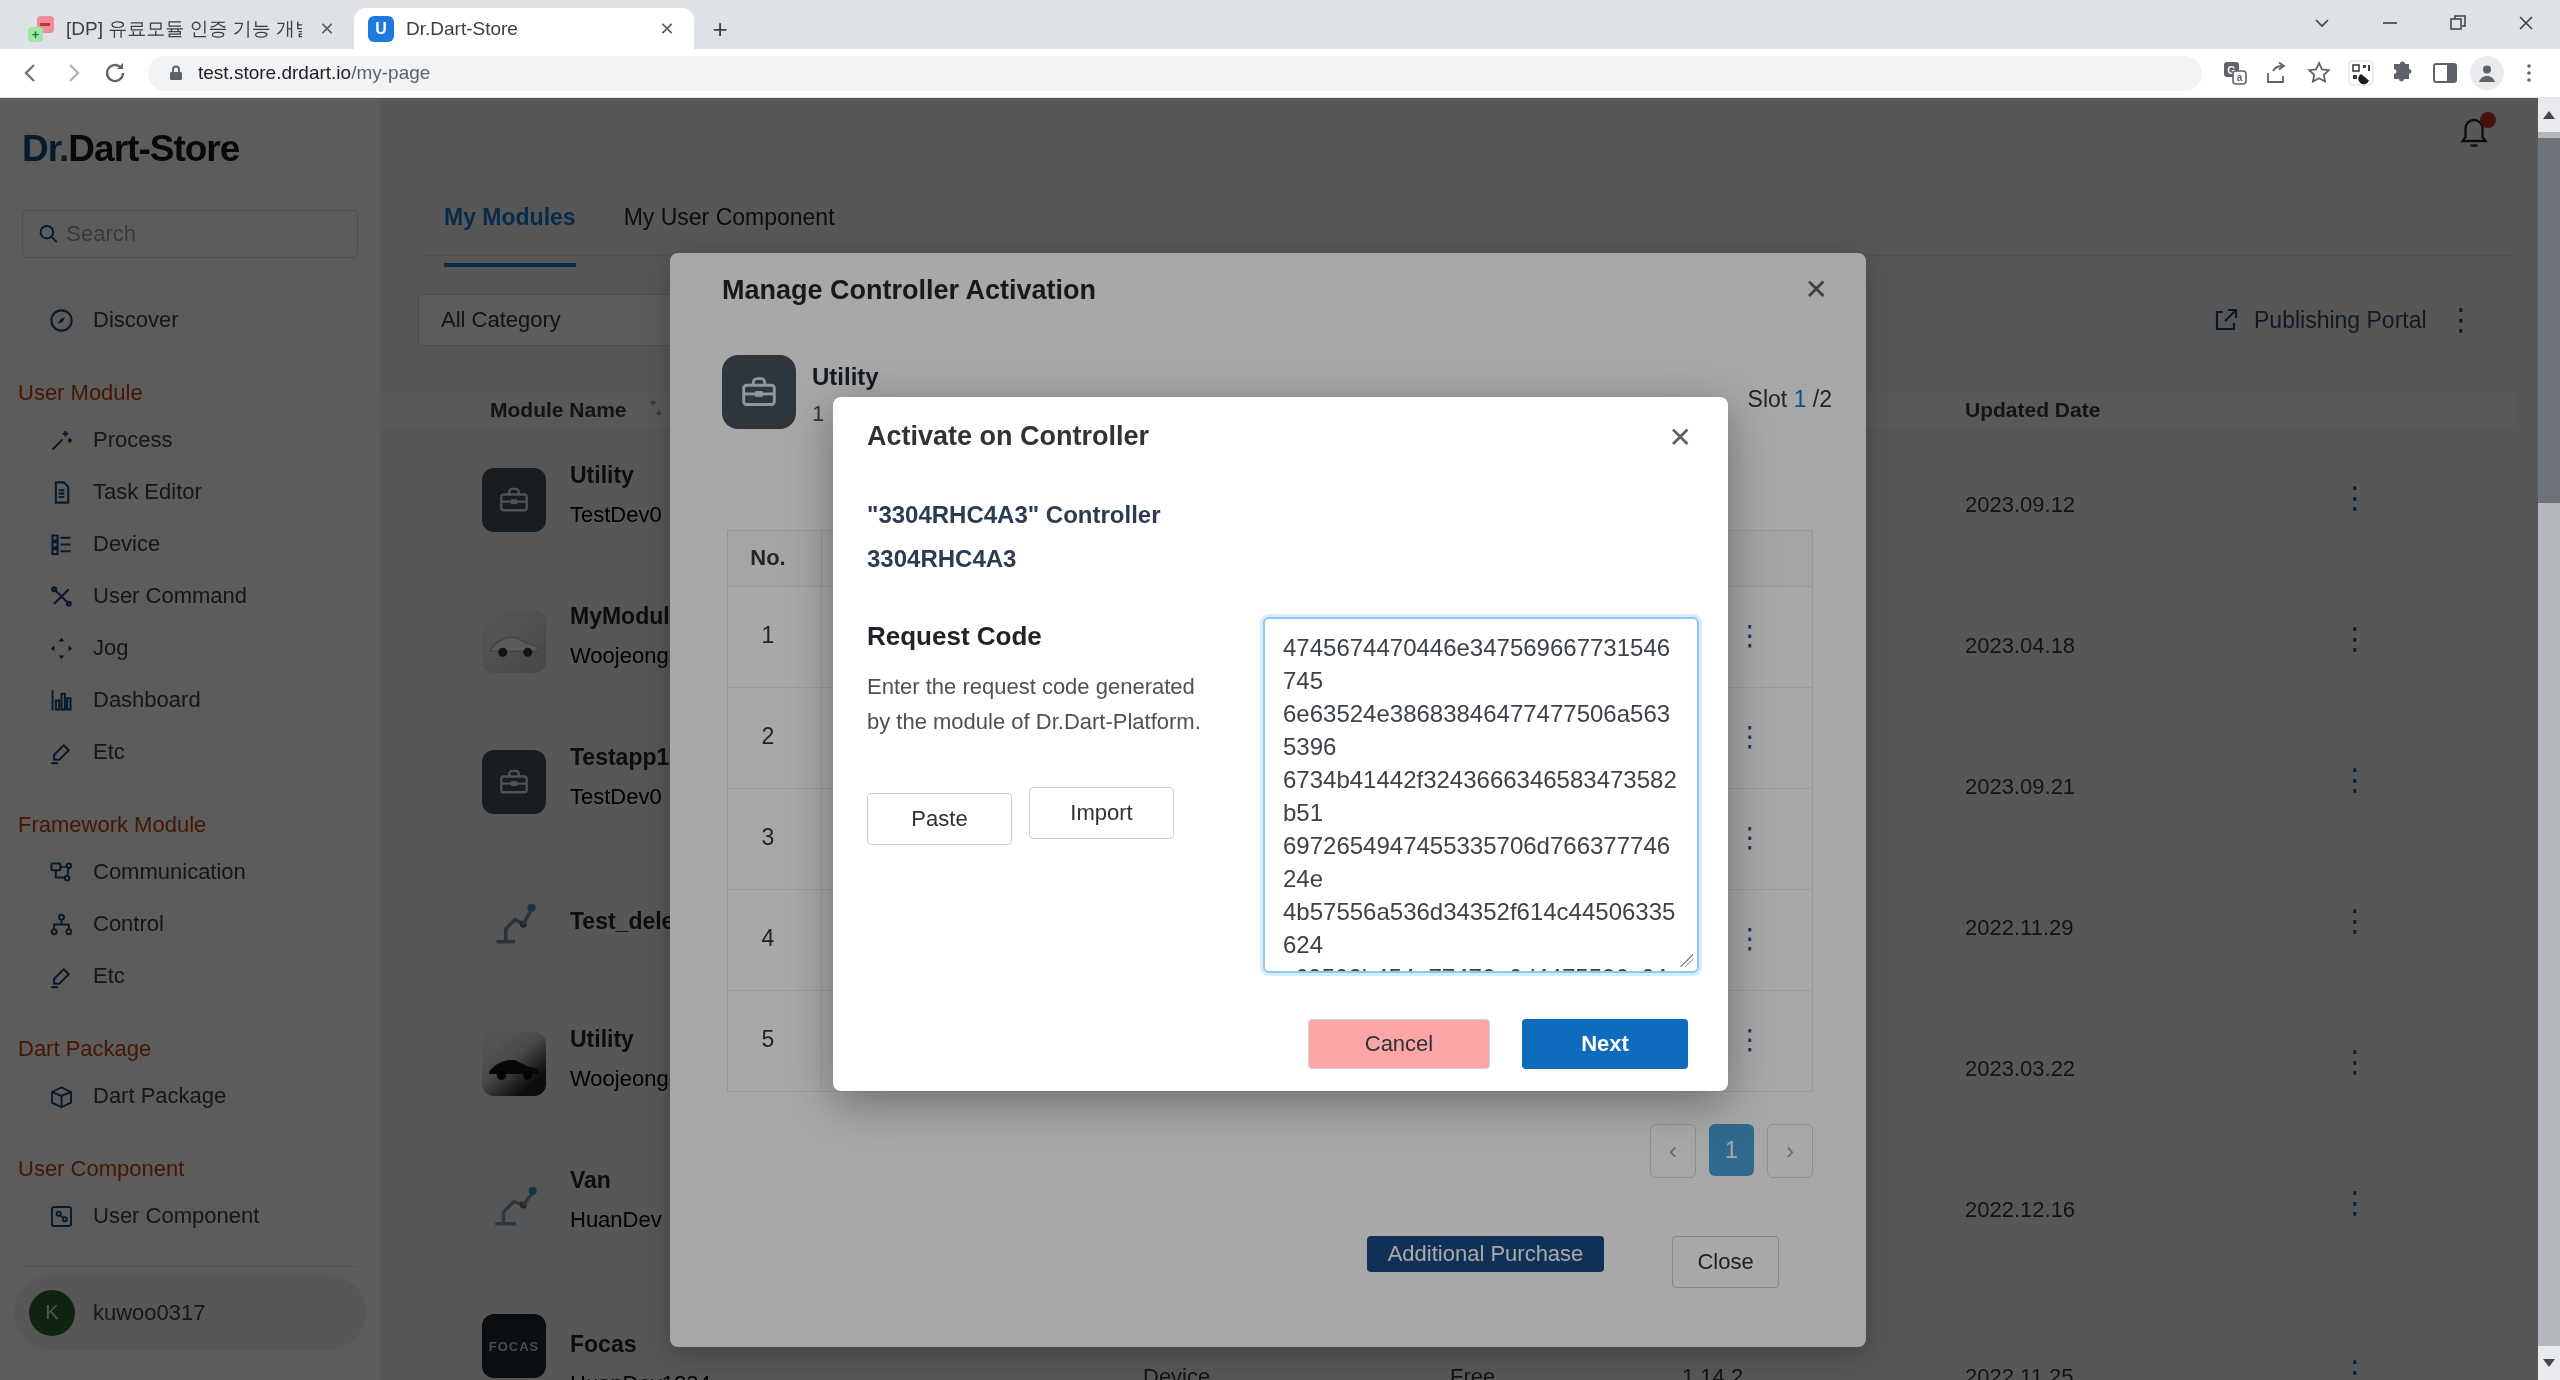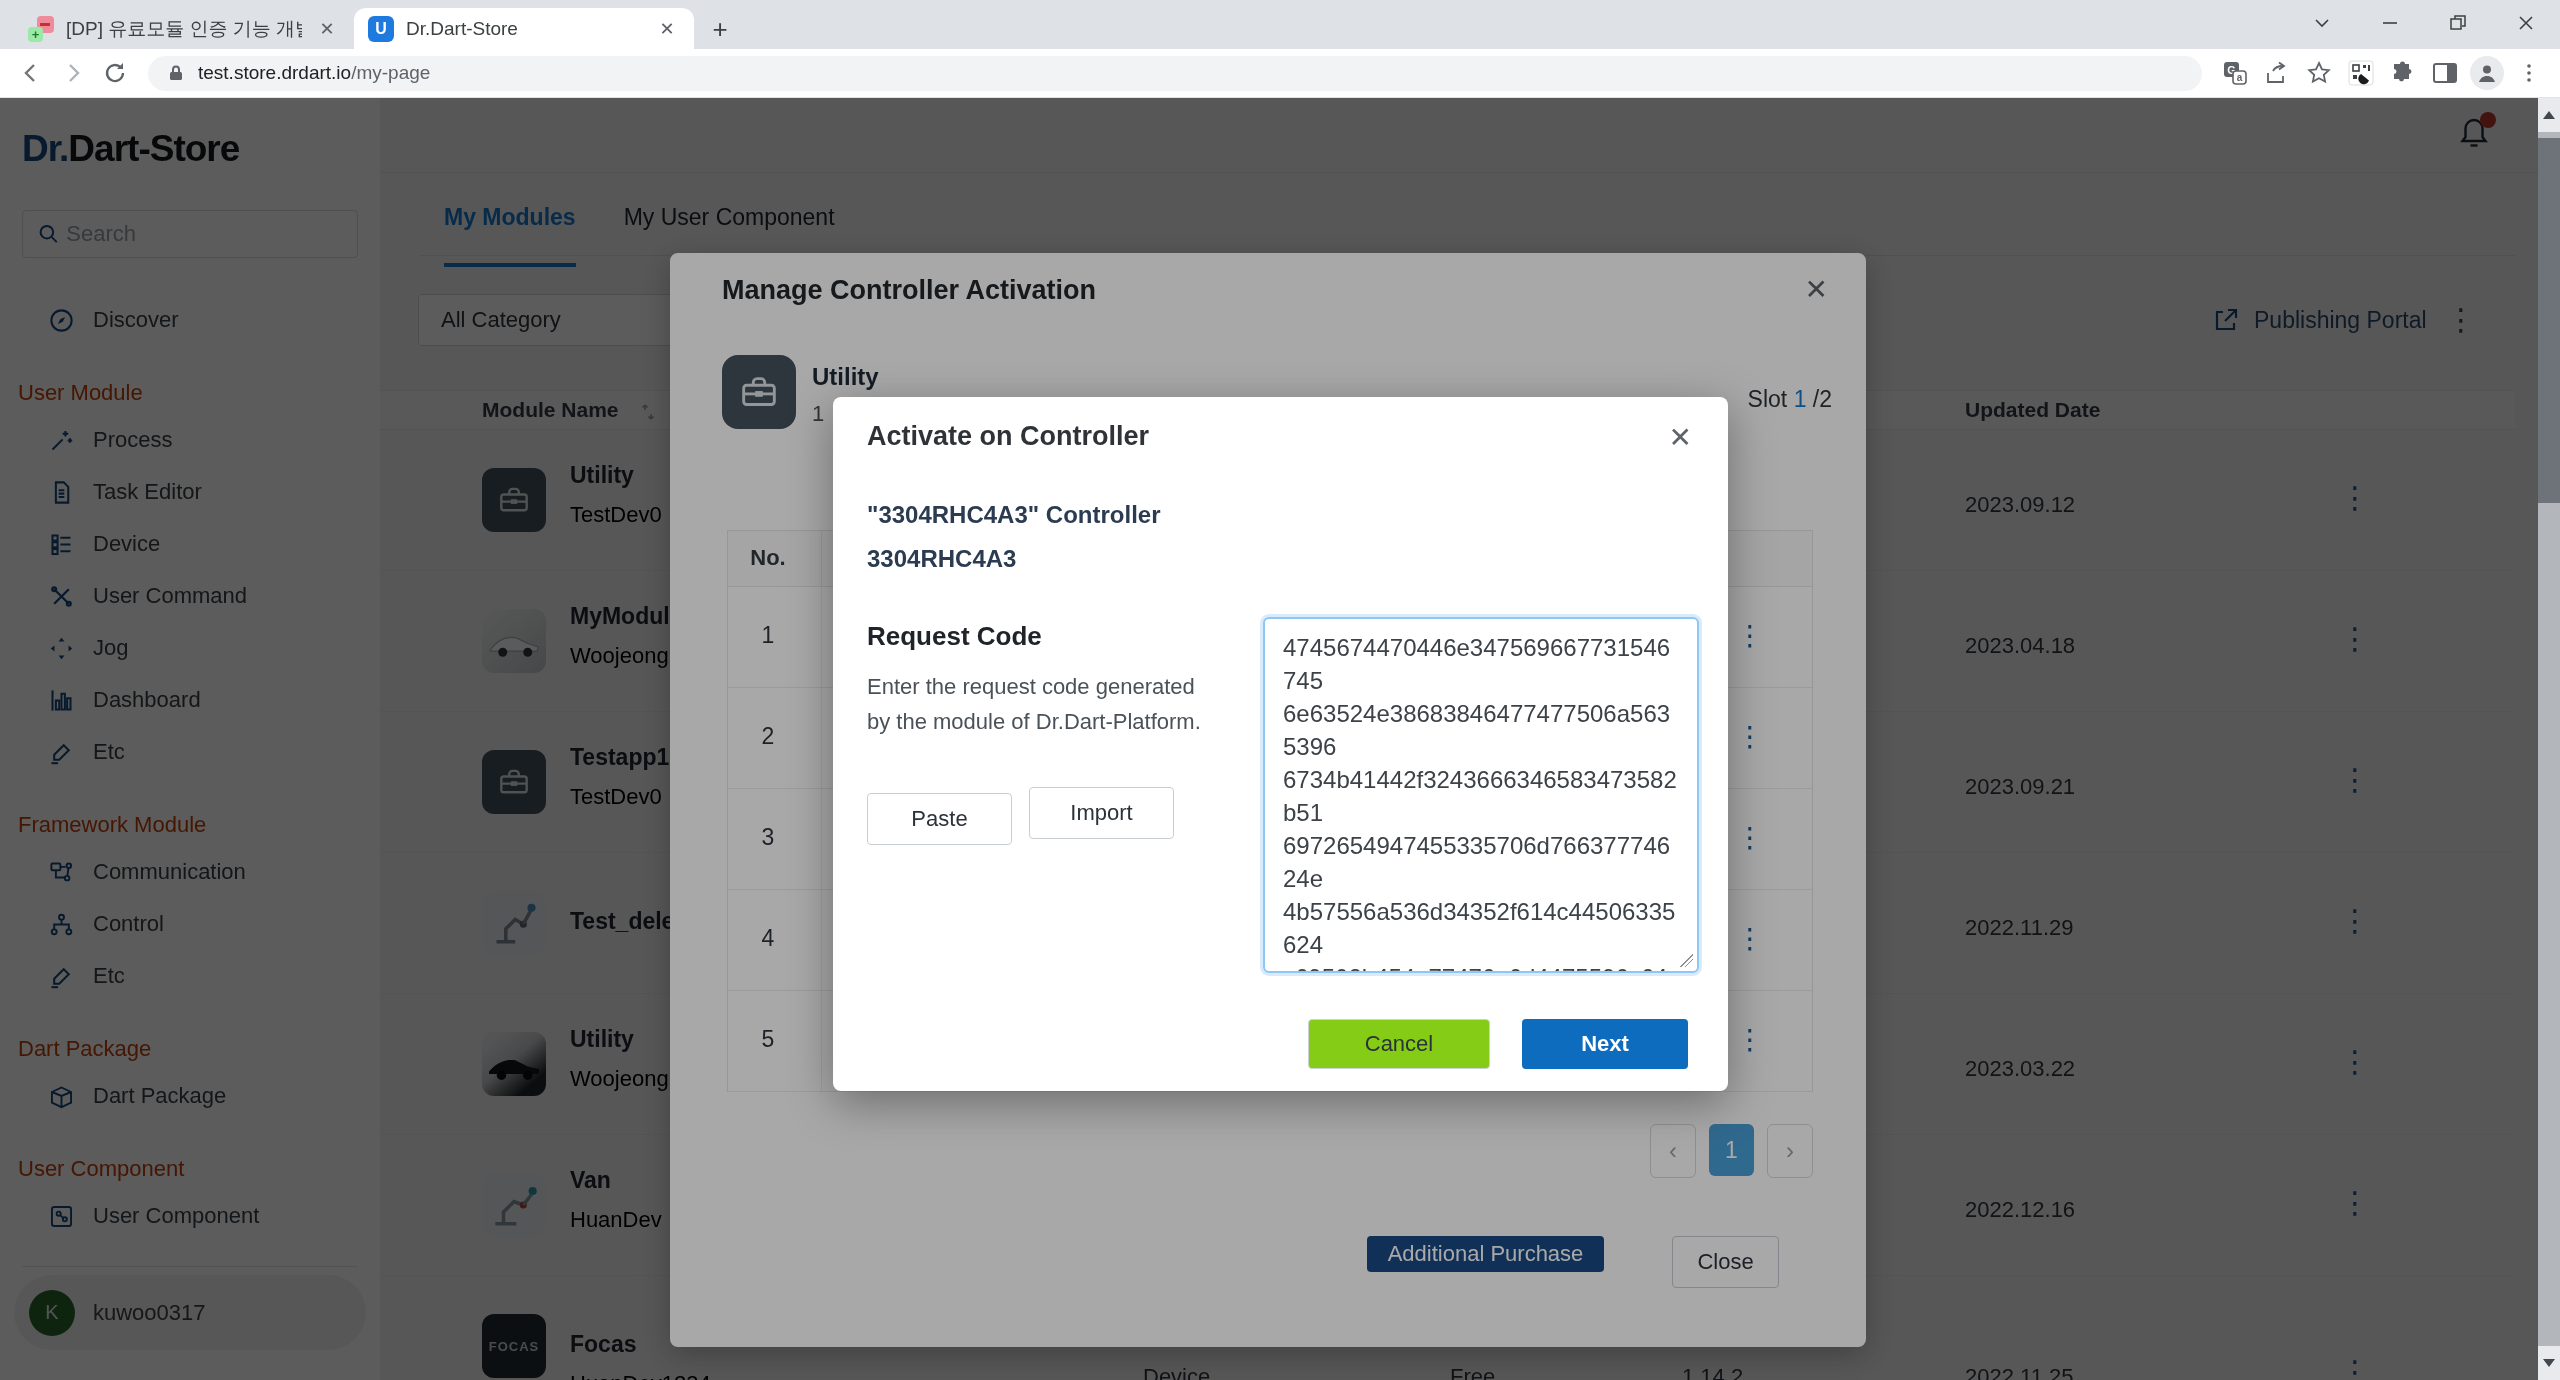--- a/index.html
+++ b/index.html
@@ -58,21 +58,21 @@
   .mtabs{position:absolute;top:106px;left:64px;display:flex;gap:48px}
   .mtab{font-size:23px;padding-bottom:32px;cursor:pointer}
   .mtab.active{color:#1778cc;border-bottom:4px solid #1778cc;font-weight:bold}
   .mtab.inactive{color:#20262e}
   .mtabs-line{position:absolute;top:157px;left:40px;right:23px;height:1px;background:#dfe1e4}
   .catselect{position:absolute;top:196px;left:38px;width:275px;height:52px;background:#fff;border:1px solid #d5d8dc;border-radius:4px;font-size:22px;color:#2f353b;display:flex;align-items:center;padding:0 22px;box-sizing:border-box;cursor:pointer}
   .portal{position:absolute;top:196px;left:1832px;height:52px;display:flex;align-items:center;gap:14px;font-size:23px;color:#2a4a6b;cursor:pointer}
   .pkebab{position:absolute;top:204px;left:2066px;font-size:30px;color:#3a4756;cursor:pointer}
   .mtable{position:absolute;top:292px;left:0;right:23px}
   .thead{height:38px;background:#f7f8fa;border-top:1px solid #e6e8eb;border-bottom:1px solid #e6e8eb;position:relative;font-size:21px;font-weight:bold;color:#343a41}
-  .th-mod{position:absolute;left:102px;top:7px;display:flex;gap:20px;align-items:flex-end}
+  .th-mod{position:absolute;left:110px;top:7px;display:flex;gap:20px;align-items:flex-start}
   .th-upd{position:absolute;left:1585px;top:7px}
   .trow{height:140px;border-bottom:1px solid #e8eaec;position:relative}
   .ricon{position:absolute;left:102px;top:38px;width:64px;height:64px;border-radius:12px;overflow:hidden;display:flex;align-items:center;justify-content:center}
   .i-toolbox{background:#43525c}
   .i-focas{background:#202b34;color:#c9d2d9;font-weight:bold;font-size:13px;letter-spacing:1px}
   .i-carwhite{background:linear-gradient(140deg,#f2f3f4,#d8dadc 60%,#c6c8cb)}
   .i-carblack{background:linear-gradient(140deg,#e7e9eb 15%,#caccce 45%,#232629 80%)}
   .i-robot{background:#edeff1}
   .rname{position:absolute;left:190px;top:32px;font-size:23px;font-weight:600;color:#20262e}
   .rname.center{top:55px}
@@ -110,21 +110,21 @@
   .m2-title{position:absolute;left:34px;top:24px;font-size:27px;font-weight:600;color:#2f3337}
   .m2-close{position:absolute;right:36px;top:24px;font-size:28px;color:#5f6368;cursor:pointer}
   .m2-ctl1{position:absolute;left:34px;top:104px;font-size:24px;font-weight:bold;color:#2b3c52}
   .m2-ctl2{position:absolute;left:34px;top:148px;font-size:24px;font-weight:bold;color:#2b3c52}
   .m2-rc{position:absolute;left:34px;top:224px;font-size:26px;font-weight:bold;color:#20242a}
   .m2-hint{position:absolute;left:34px;top:272px;width:350px;font-size:22px;line-height:35px;color:#4a5158}
   .m2-paste{position:absolute;left:34px;top:396px;width:145px;height:52px;background:#fff;border:1px solid #c9ced3;border-radius:4px;font-size:22px;color:#2c3239;cursor:pointer;font-family:inherit}
   .m2-import{position:absolute;left:196px;top:390px;width:145px;height:52px;background:#fff;border:1px solid #c9ced3;border-radius:4px;font-size:22px;color:#2c3239;cursor:pointer;font-family:inherit}
   .m2-ta{position:absolute;left:430px;top:220px;width:436px;height:356px;box-sizing:border-box;border:2px solid #8fc7f2;box-shadow:0 0 0 3px rgba(144,199,246,.35);border-radius:6px;padding:12px 18px;font-family:"Liberation Sans","DejaVu Sans",sans-serif;font-size:24px;line-height:33px;color:#3c4247;resize:none;outline:none;overflow:hidden;background:
       linear-gradient(135deg,transparent 0 58%,#8a9096 58% 64%,transparent 64% 72%,#8a9096 72% 78%,transparent 78%) bottom 4px right 4px / 16px 16px no-repeat #fff}
-  .m2-cancel{position:absolute;left:475px;top:622px;width:182px;height:50px;background:#84cc16;border:1px solid #ccd1d6;border-radius:4px;font-size:22px;color:#2c3239;cursor:pointer;font-family:inherit}
+  .m2-cancel{position:absolute;left:475px;top:622px;width:182px;height:50px;background:#fca5a5;border:1px solid #ccd1d6;border-radius:4px;font-size:22px;color:#2c3239;cursor:pointer;font-family:inherit}
   .m2-next{position:absolute;left:689px;top:622px;width:166px;height:50px;background:#0d6cbe;border:none;border-radius:4px;font-size:22px;font-weight:600;color:#fff;cursor:pointer;font-family:inherit}
 </style>
 </head>
 <body>
 
 <div class="tabstrip">
   <div class="tab">
     <span class="fav1">
         <span class="p"></span>
         <span class="g">+</span>

